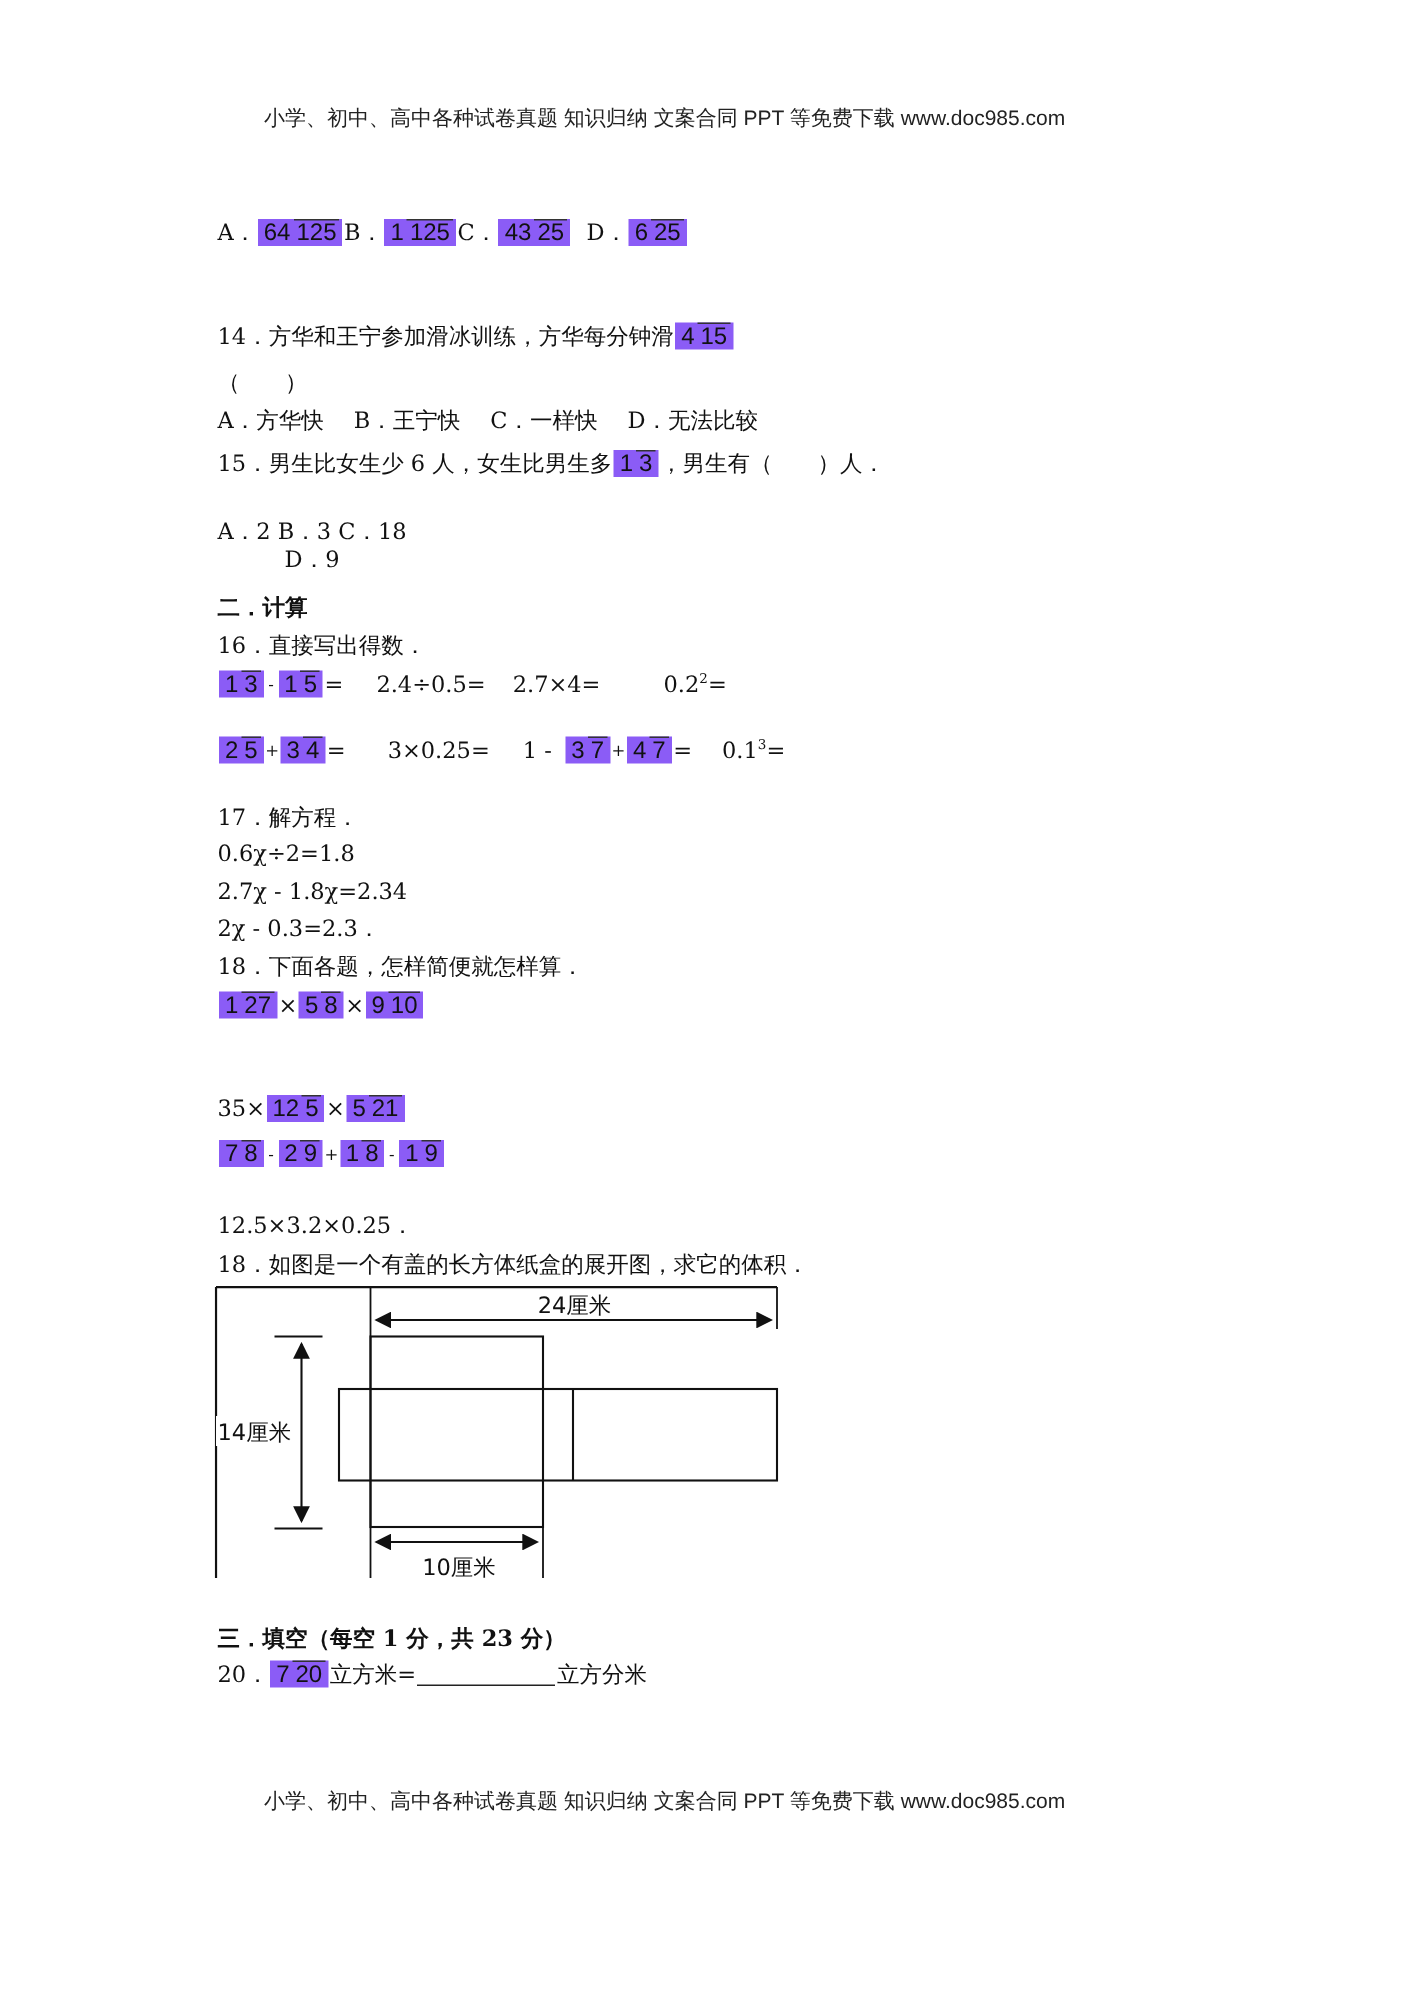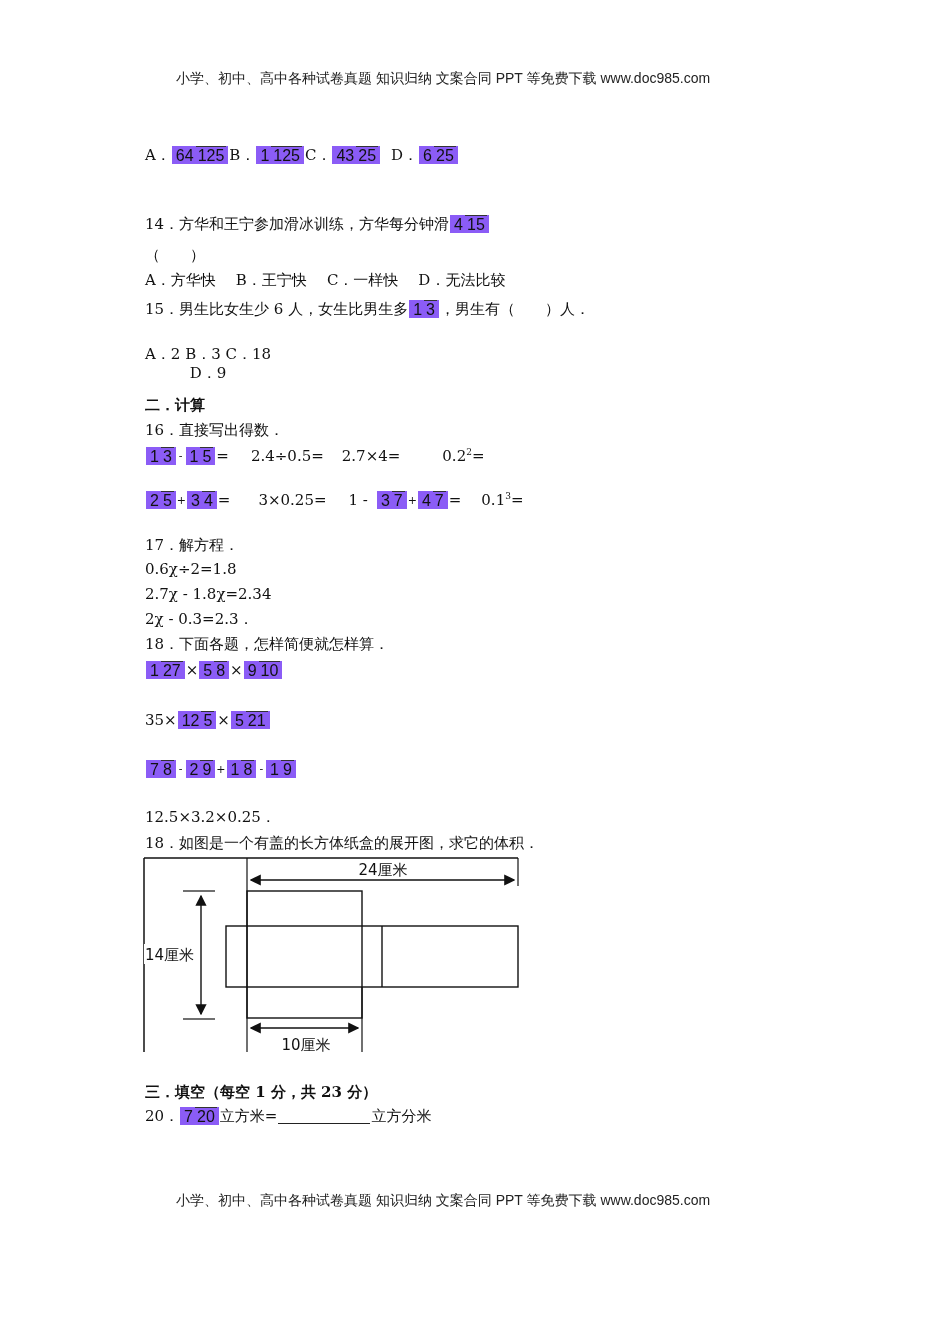--- a/index.html
+++ b/index.html
@@ -147,21 +147,21 @@
   <span class="frac">
       <span class="num">5</span>
       <span class="den">8</span>
     </span>
   <span>×</span>
   <span class="frac">
       <span class="num">9</span>
       <span class="den">10</span>
     </span>
 </div>
-<div class="line" style="top:707px;justify-content:center;">
+<div class="line" style="top:726px;justify-content:center;">
   <span>35×</span>
   <span class="frac">
       <span class="num">12</span>
       <span class="den">5</span>
     </span>
   <span>×</span>
   <span class="frac">
       <span class="num">5</span>
       <span class="den">21</span>
     </span>

